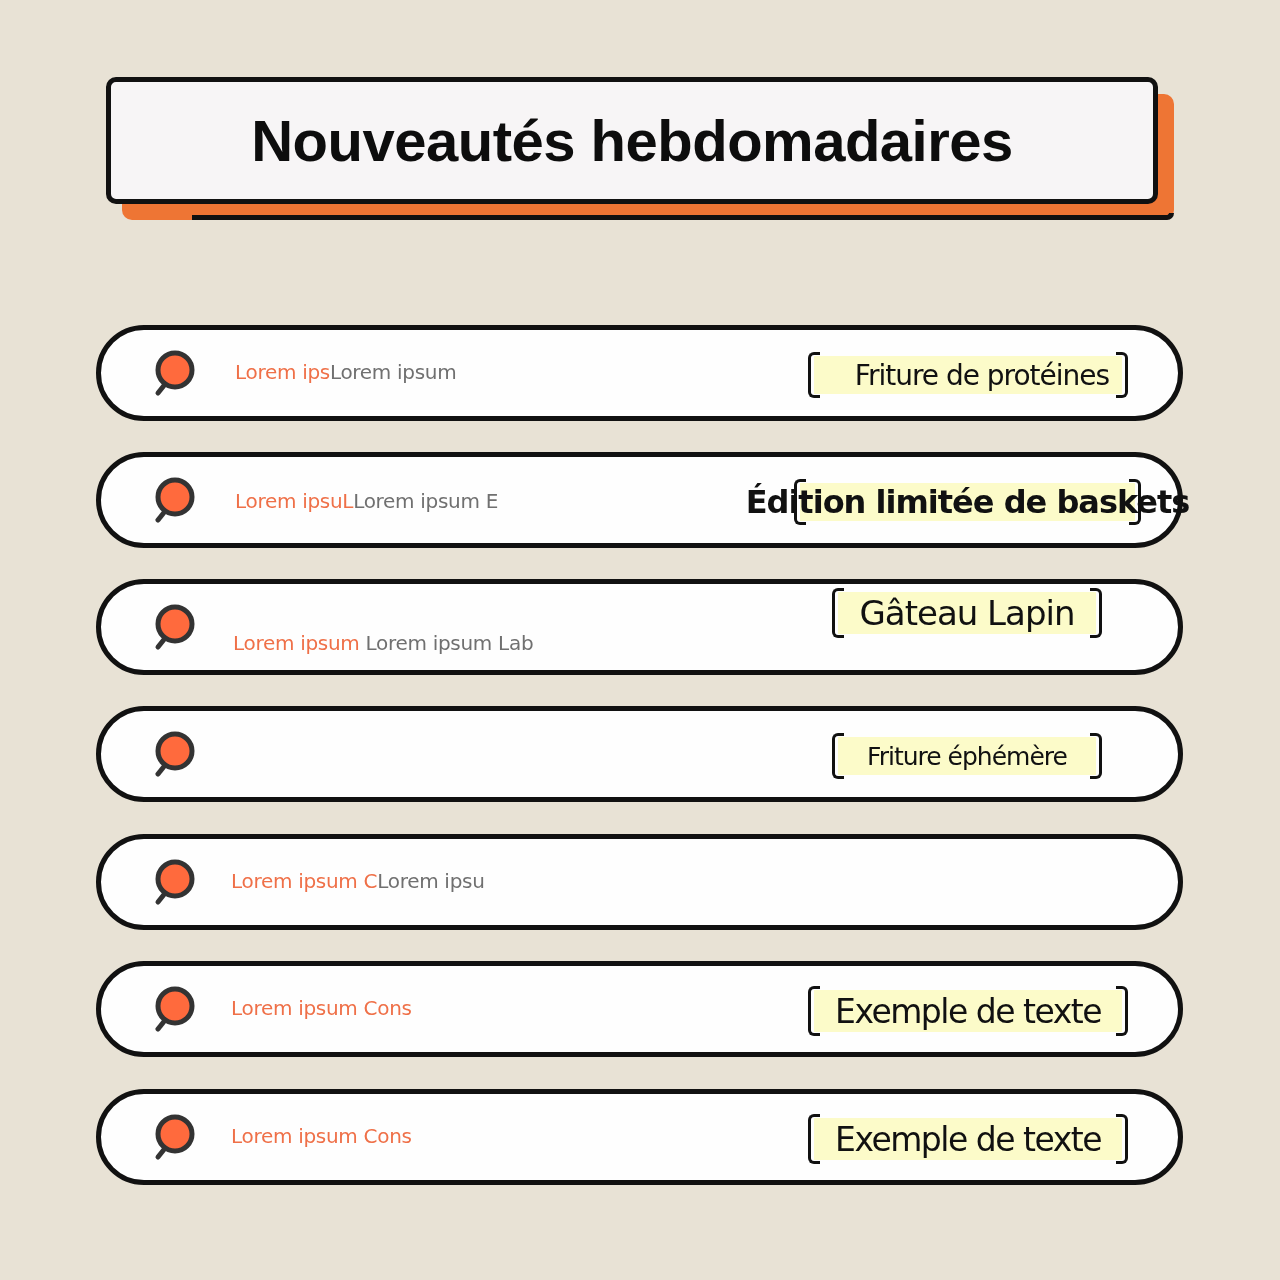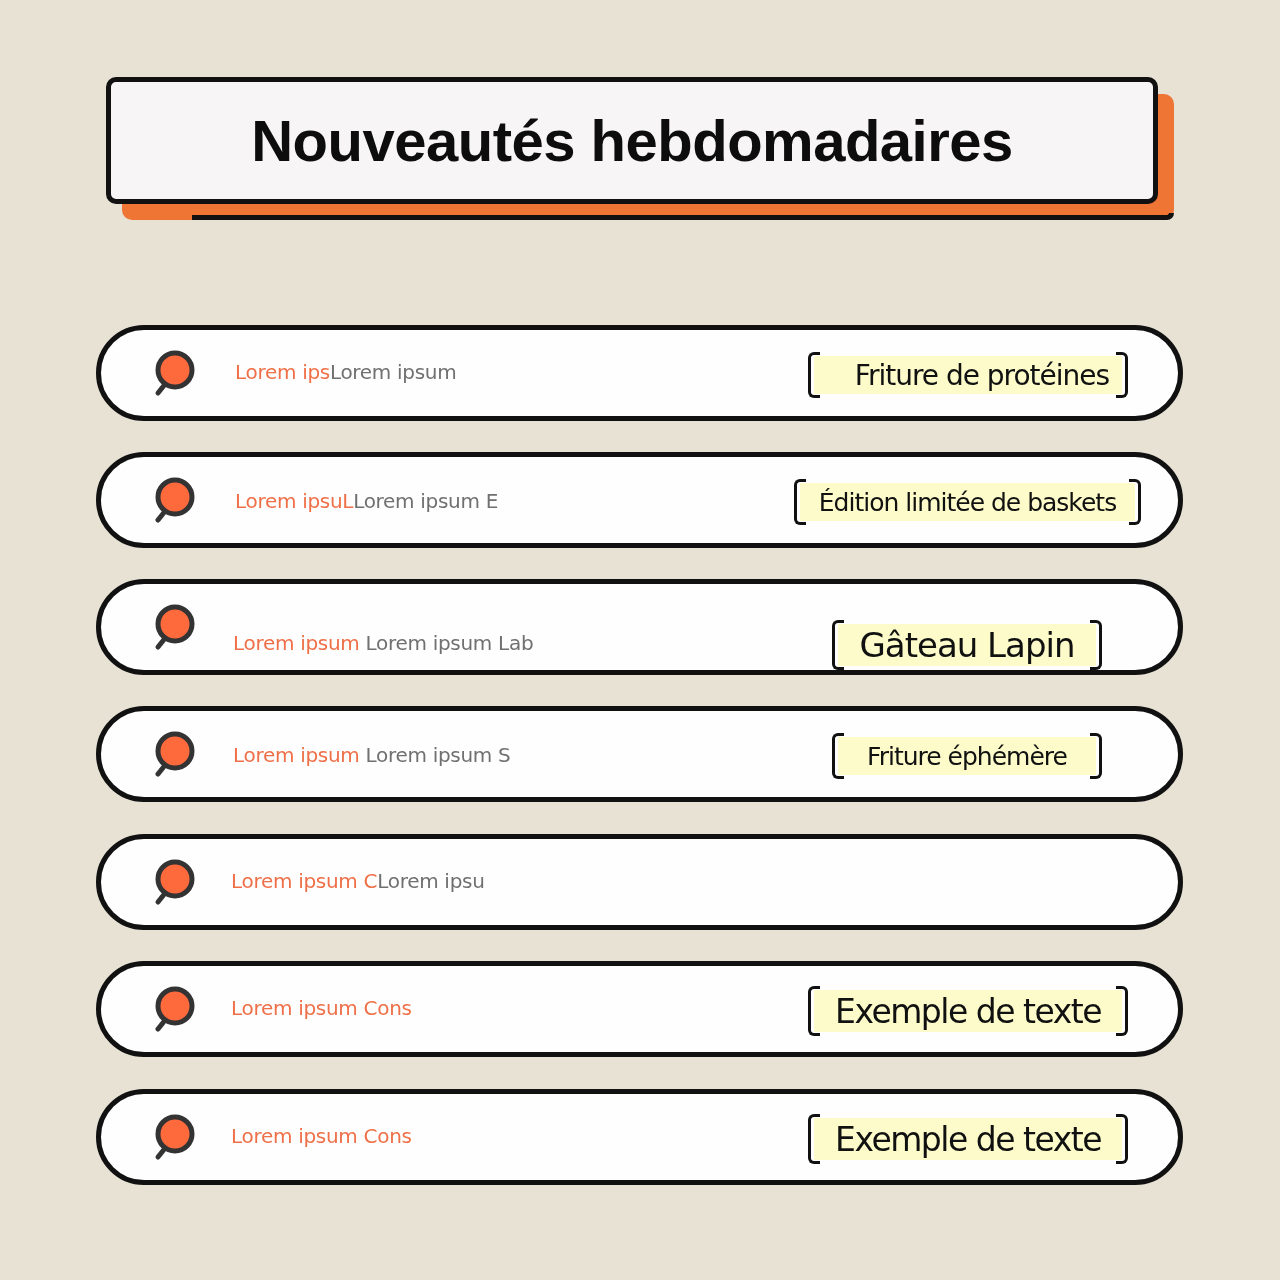--- a/index.html
+++ b/index.html
@@ -126,48 +126,45 @@
     <line x1="9" y1="45" x2="17" y2="35" stroke="#333" stroke-width="5" stroke-linecap="round"></line>
     <circle cx="26" cy="22" r="17" fill="#ff6a3d" stroke="#333" stroke-width="5"></circle>
   </svg>
   <div class="left-text" style="top:32px;">
     <span class="orange">Lorem ipsuL</span><span class="gray">Lorem ipsum E</span>
   </div>
   <div class="tag" style="left:693px;width:347px;">
     <div class="bg"></div>
       <div class="br-l"></div>
       <div class="br-r"></div>
-    <span class="label" style="font-size:25px;">Édition limitée de baskets</span>
+    <span class="label" style="font-size:32px;font-weight:bold;">Édition limitée de baskets</span>
   </div>
 </div>
 
 <div class="pill" style="top:579px;">
   <svg class="icon" viewBox="0 0 50 54">
     <line x1="9" y1="45" x2="17" y2="35" stroke="#333" stroke-width="5" stroke-linecap="round"></line>
     <circle cx="26" cy="22" r="17" fill="#ff6a3d" stroke="#333" stroke-width="5"></circle>
   </svg>
   <div class="left-text" style="left:132px;top:27px;margin-top:20px;">
     <span class="orange">Lorem ipsum </span><span class="gray">Lorem ipsum Lab</span>
   </div>
-  <div class="tag" style="left:731px;width:270px;height:50px;top:36px;">
+  <div class="tag" style="left:731px;width:270px;height:50px;top:4px;">
     <div class="bg"></div>
       <div class="br-l"></div>
       <div class="br-r"></div>
     <span class="label" style="font-size:34px;">Gâteau Lapin</span>
   </div>
 </div>
 
 <div class="pill" style="top:706px;">
   <svg class="icon" viewBox="0 0 50 54">
     <line x1="9" y1="45" x2="17" y2="35" stroke="#333" stroke-width="5" stroke-linecap="round"></line>
     <circle cx="26" cy="22" r="17" fill="#ff6a3d" stroke="#333" stroke-width="5"></circle>
   </svg>
-  <div class="left-text" style="left:132px;top:32px;">
-    <span class="orange">Lorem ipsum </span><span class="gray">Lorem ipsum S</span>
-  </div>
   <div class="tag" style="left:731px;width:270px;">
     <div class="bg"></div>
       <div class="br-l"></div>
       <div class="br-r"></div>
     <span class="label" style="font-size:25px;">Friture éphémère</span>
   </div>
 </div>
 
 <div class="pill" style="top:834px;">
   <svg class="icon" viewBox="0 0 50 54">

